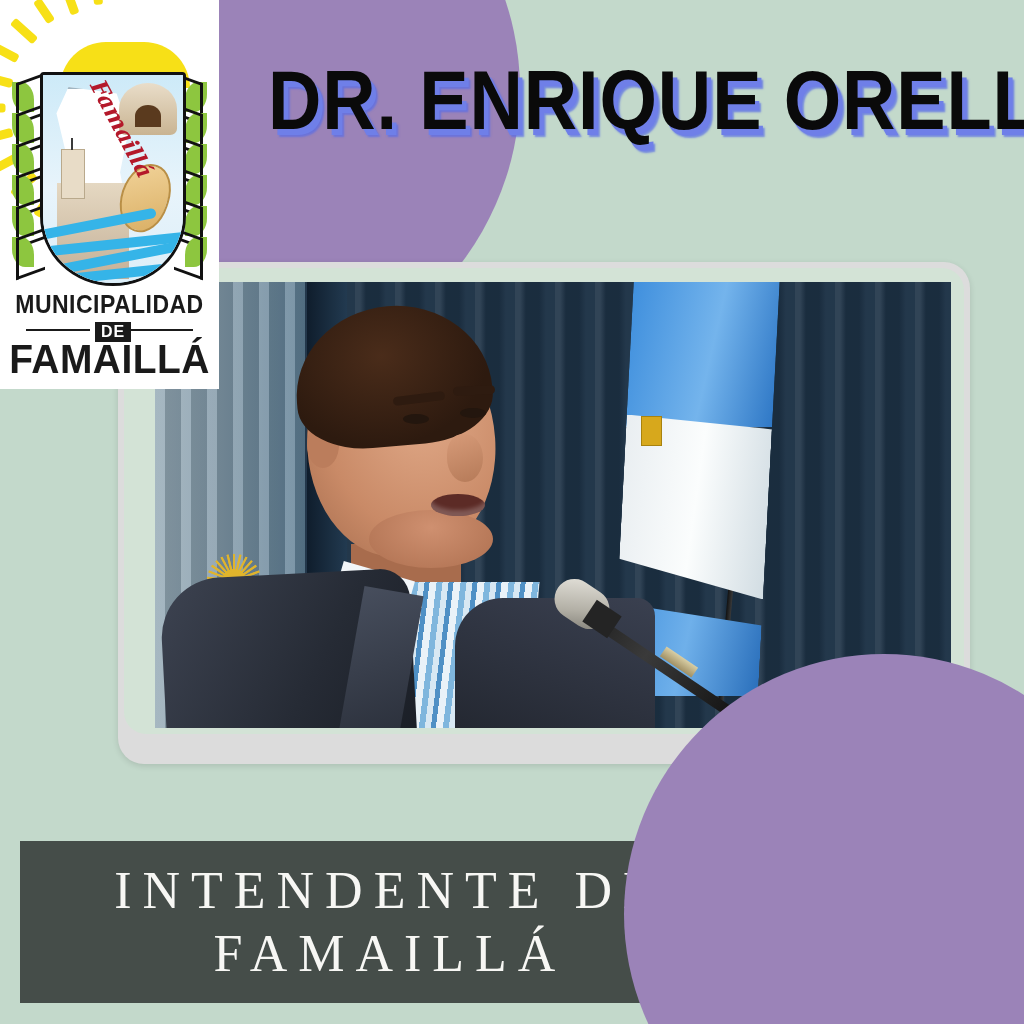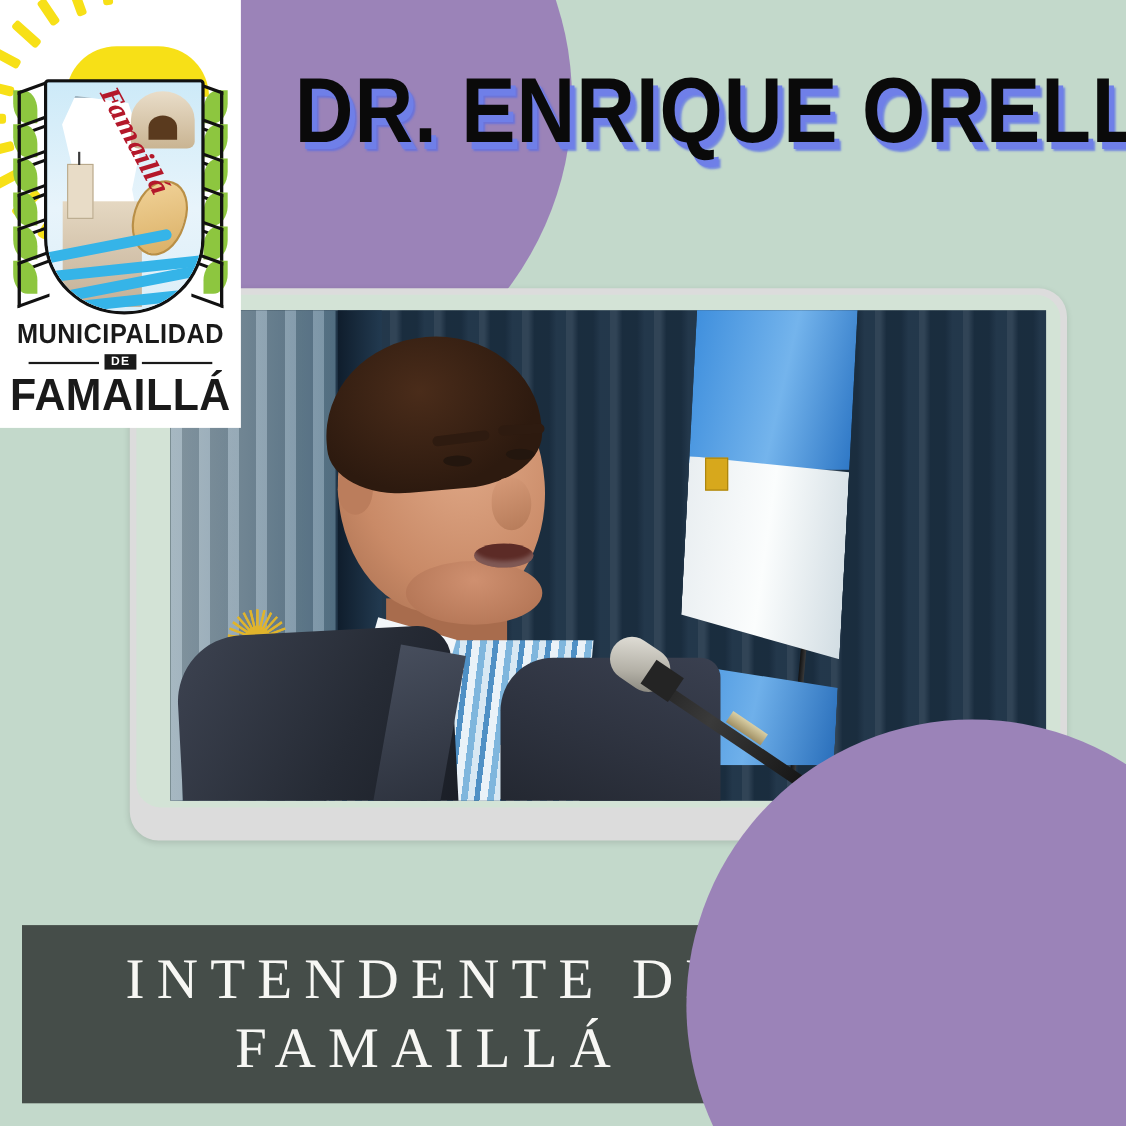--- a/index.html
+++ b/index.html
@@ -190,21 +190,21 @@
   .laurel.l{left:6px;} .laurel.r{right:6px;transform:scaleX(-1);}
   .leaf{position:absolute;width:22px;height:30px;background:#8dc63f;
     border-radius:0 60% 0 60%;}
   .chev{position:absolute;width:26px;height:36px;
     border:3px solid #111;border-right:none;transform:skewY(-20deg);}
   .logo-txt1{position:absolute;left:0;top:290px;width:100%;text-align:center;
     font-family:"Liberation Sans",sans-serif;font-weight:700;font-size:25px;
     letter-spacing:.5px;color:#1a1a1a;transform:scaleX(.92);}
   .logo-rule{position:absolute;left:26px;top:322px;width:167px;height:16px;}
   .logo-rule .ln{position:absolute;top:7px;height:2px;background:#1a1a1a;}
-  .logo-rule .de{position:absolute;left:69px;top:0;font-size:11px;
+  .logo-rule .de{position:absolute;left:69px;top:0;font-size:16px;
     font-weight:700;color:#fff;background:#1a1a1a;padding:1px 6px;
     letter-spacing:1px;}
   .logo-txt2{position:absolute;left:0;top:336px;width:100%;text-align:center;
     font-family:"Liberation Sans",sans-serif;font-weight:700;font-size:41px;
     letter-spacing:.5px;color:#1a1a1a;transform:scaleX(.95);}
 
   
   .headline{
     position:absolute;left:268px;top:58px;z-index:8;
     font-family:"Liberation Sans",sans-serif;

